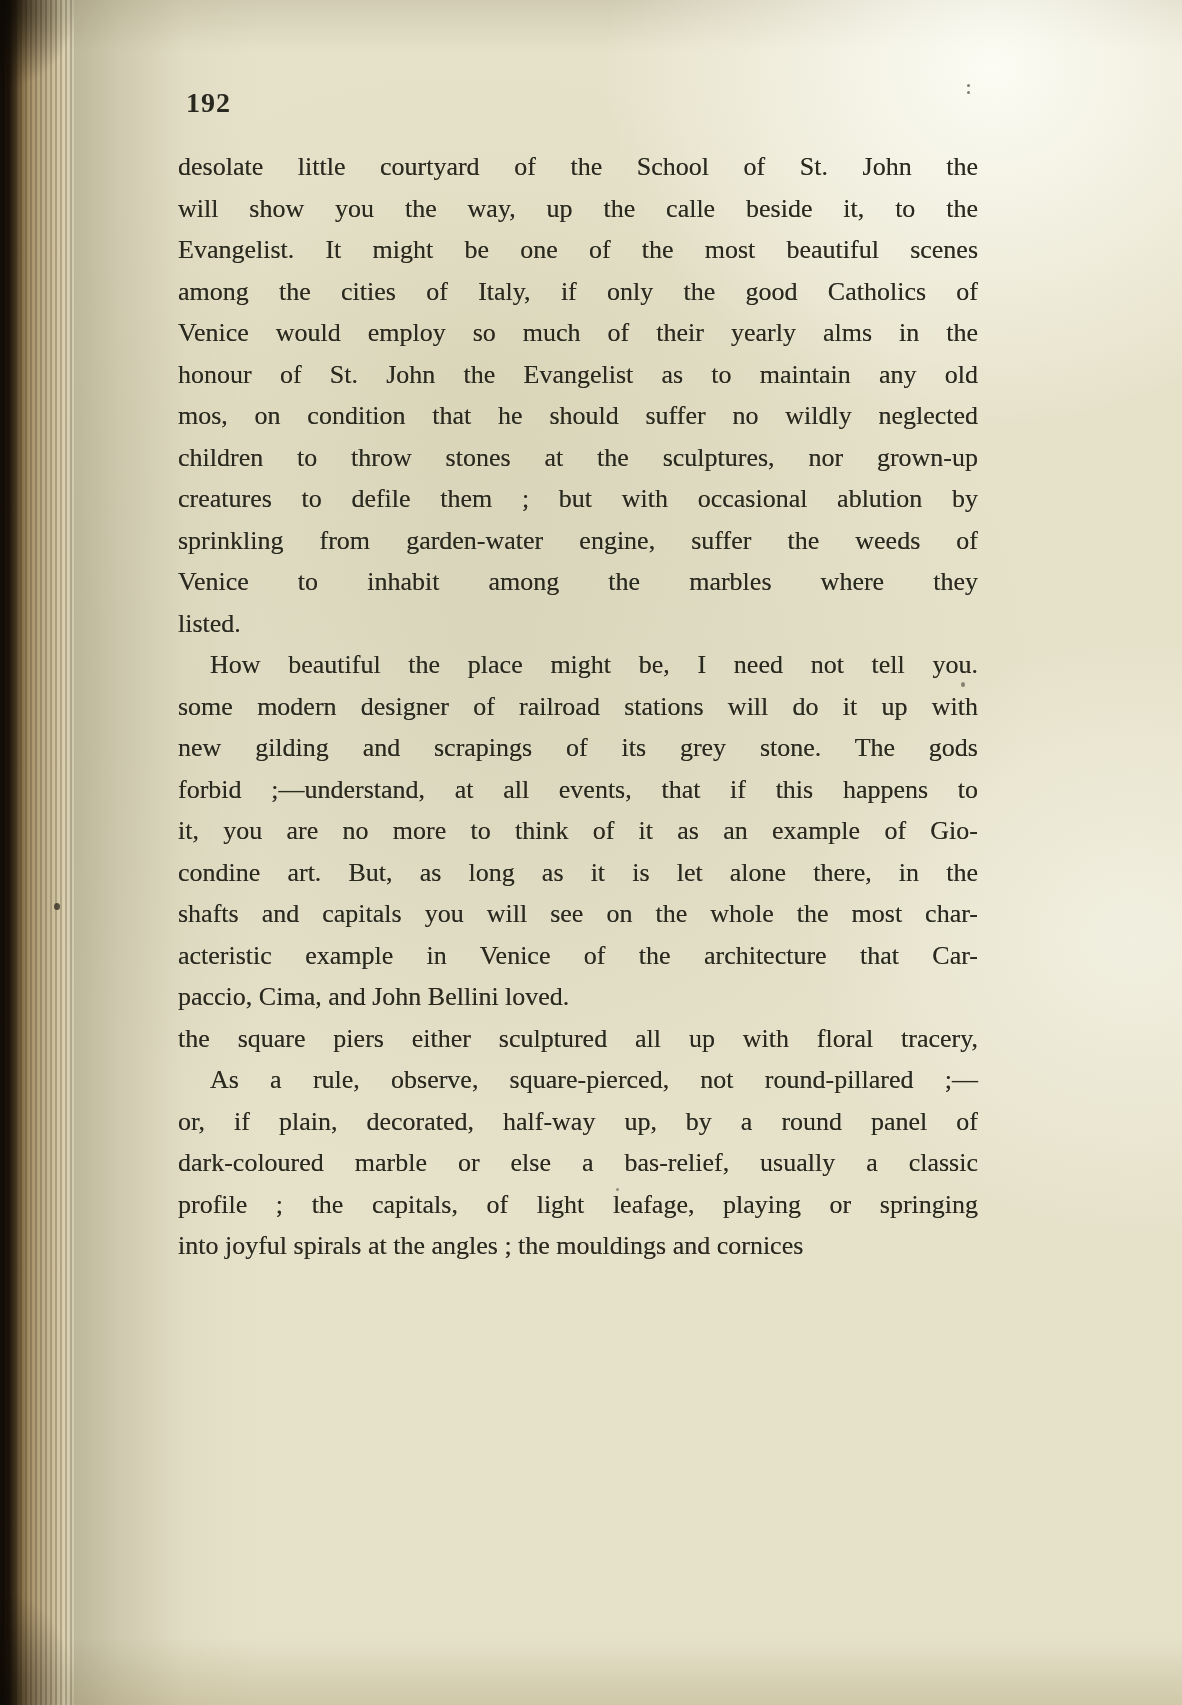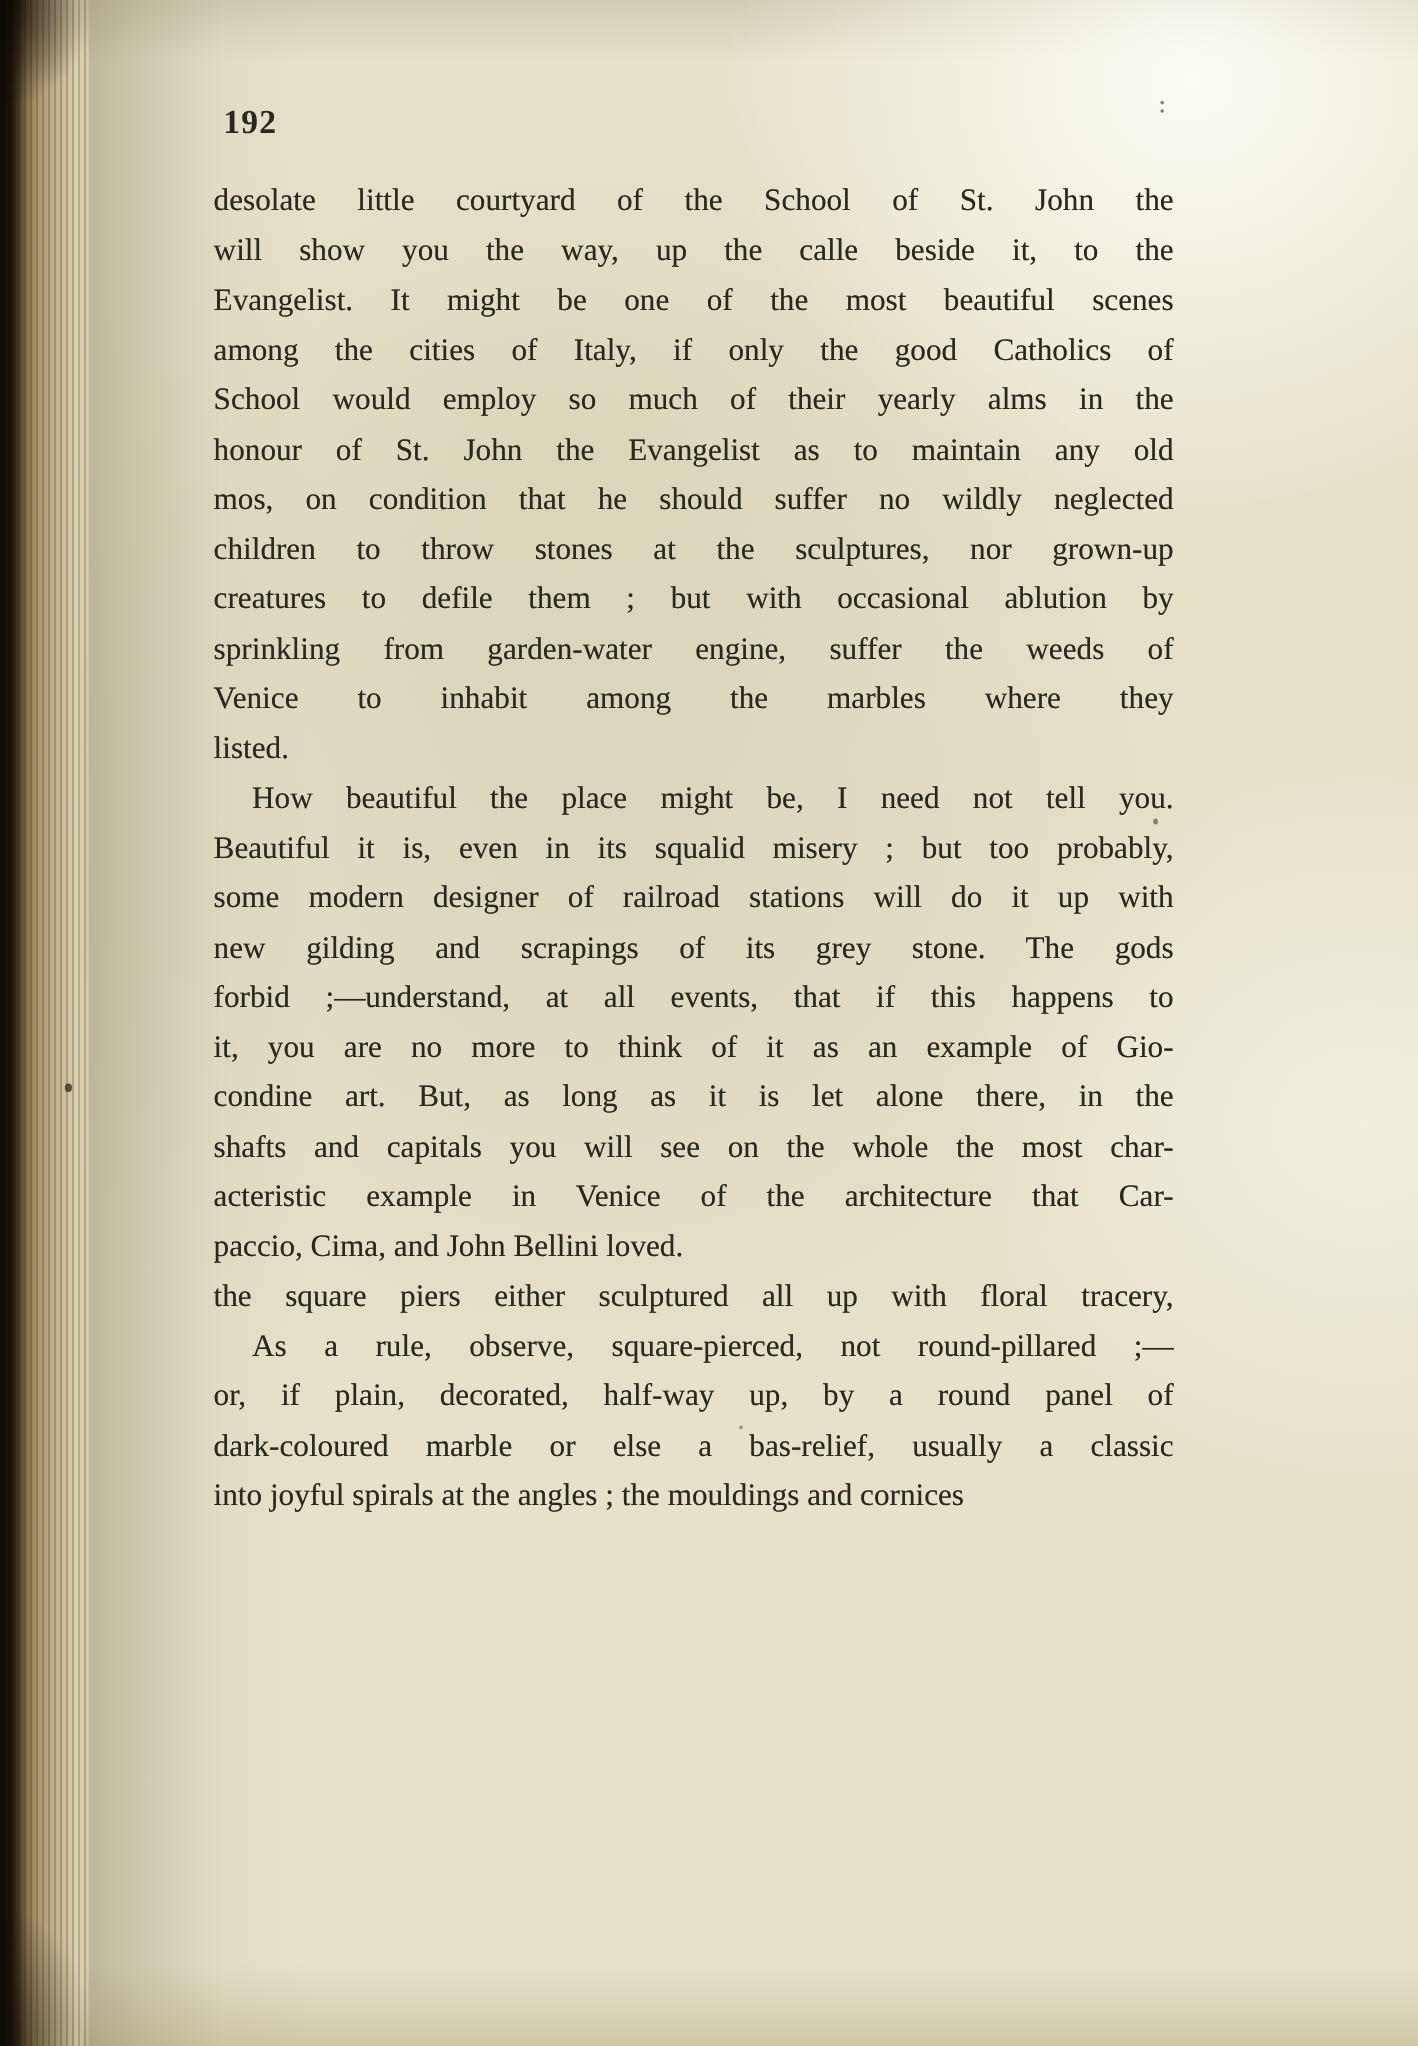--- a/index.html
+++ b/index.html
@@ -121,46 +121,46 @@
       <span class="page-number">192</span>
     </header>
 
     <main class="page-body">
 
     <div class="paragraph">
           <div class="line">desolate little courtyard of the School of St. John the</div>
           <div class="line">will show you the way, up the calle beside it, to the</div>
           <div class="line">Evangelist. It might be one of the most beautiful scenes</div>
           <div class="line">among the cities of Italy, if only the good Catholics of</div>
-          <div class="line">School would employ so much of their yearly alms in the</div>
+          <div class="line">Venice would employ so much of their yearly alms in the</div>
           <div class="line">honour of St. John the Evangelist as to maintain any old</div>
           <div class="line">mos, on condition that he should suffer no wildly neglected</div>
           <div class="line">children to throw stones at the sculptures, nor grown-up</div>
           <div class="line">creatures to defile them ; but with occasional ablution by</div>
           <div class="line">sprinkling from garden-water engine, suffer the weeds of</div>
           <div class="line">Venice to inhabit among the marbles where they</div>
           <div class="line last">listed.</div>
         </div>
         <div class="paragraph">
           <div class="line indent">How beautiful the place might be, I need not tell you.</div>
-          <div class="line">Beautiful it is, even in its squalid misery ; but too probably,</div>
           <div class="line">some modern designer of railroad stations will do it up with</div>
           <div class="line">new gilding and scrapings of its grey stone. The gods</div>
           <div class="line">forbid ;—understand, at all events, that if this happens to</div>
           <div class="line">it, you are no more to think of it as an example of Gio-</div>
           <div class="line">condine art. But, as long as it is let alone there, in the</div>
           <div class="line">shafts and capitals you will see on the whole the most char-</div>
           <div class="line">acteristic example in Venice of the architecture that Car-</div>
           <div class="line last">paccio, Cima, and John Bellini loved.</div>
         </div>
         <div class="paragraph">
           <div class="line">the square piers either sculptured all up with floral tracery,</div>
           <div class="line indent">As a rule, observe, square-pierced, not round-pillared ;—</div>
           <div class="line">or, if plain, decorated, half-way up, by a round panel of</div>
           <div class="line">dark-coloured marble or else a bas-relief, usually a classic</div>
+          <div class="line">profile ; the capitals, of light leafage, playing or springing</div>
           <div class="line last">into joyful spirals at the angles ; the mouldings and cornices</div>
         </div>
       </main>
   </div>
 
   <div class="speck s1"></div>
   <div class="speck s2"></div>
   <div class="speck s3"></div>
   <div class="speck s4"></div>
 </div>

